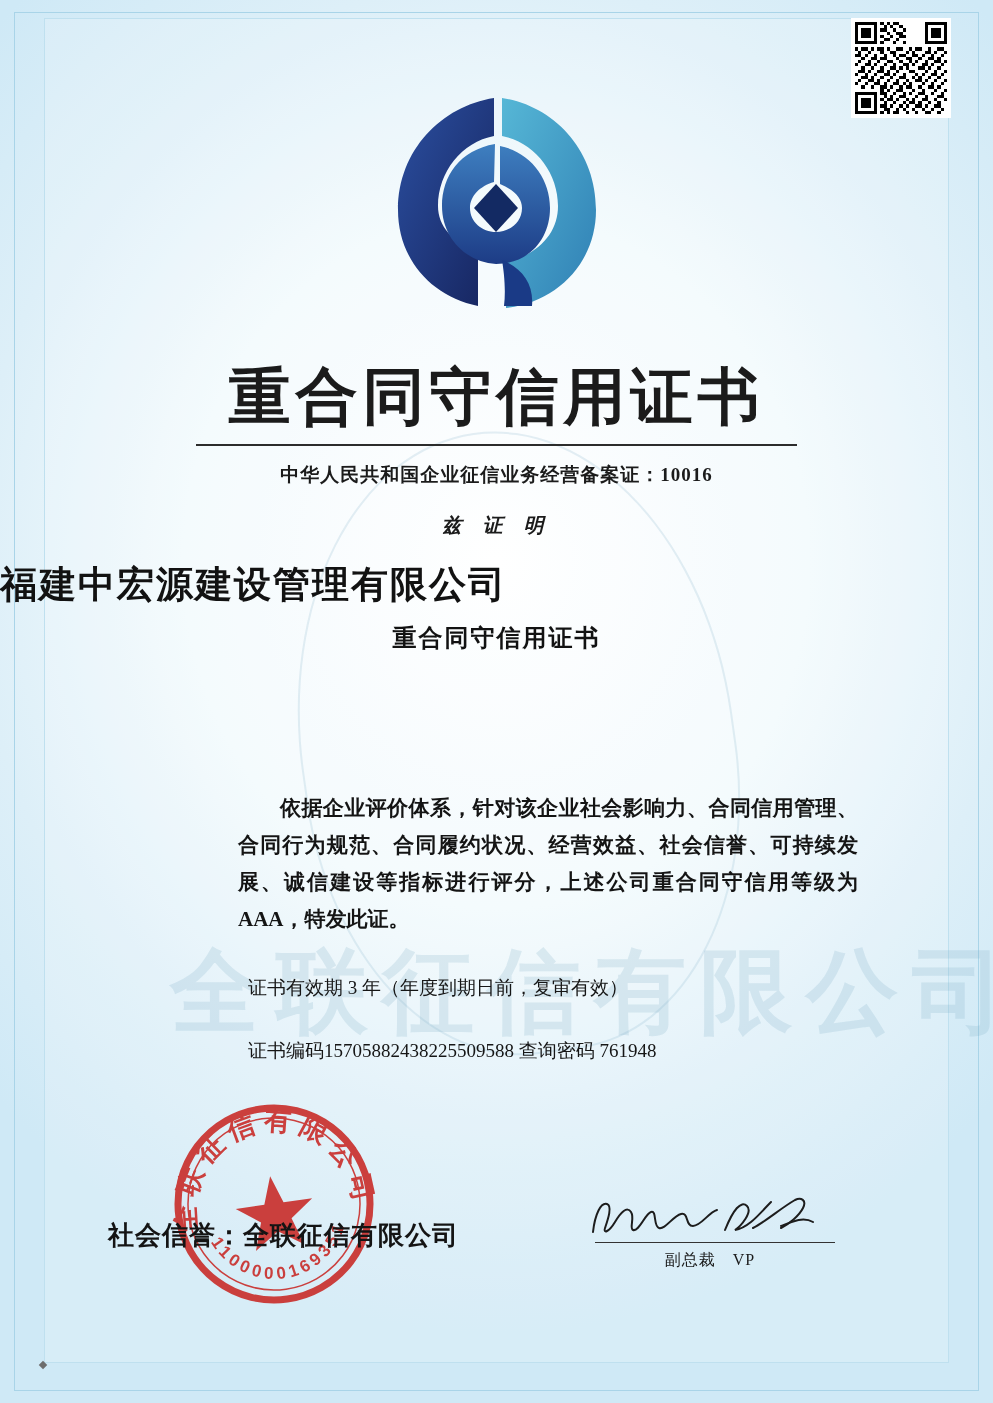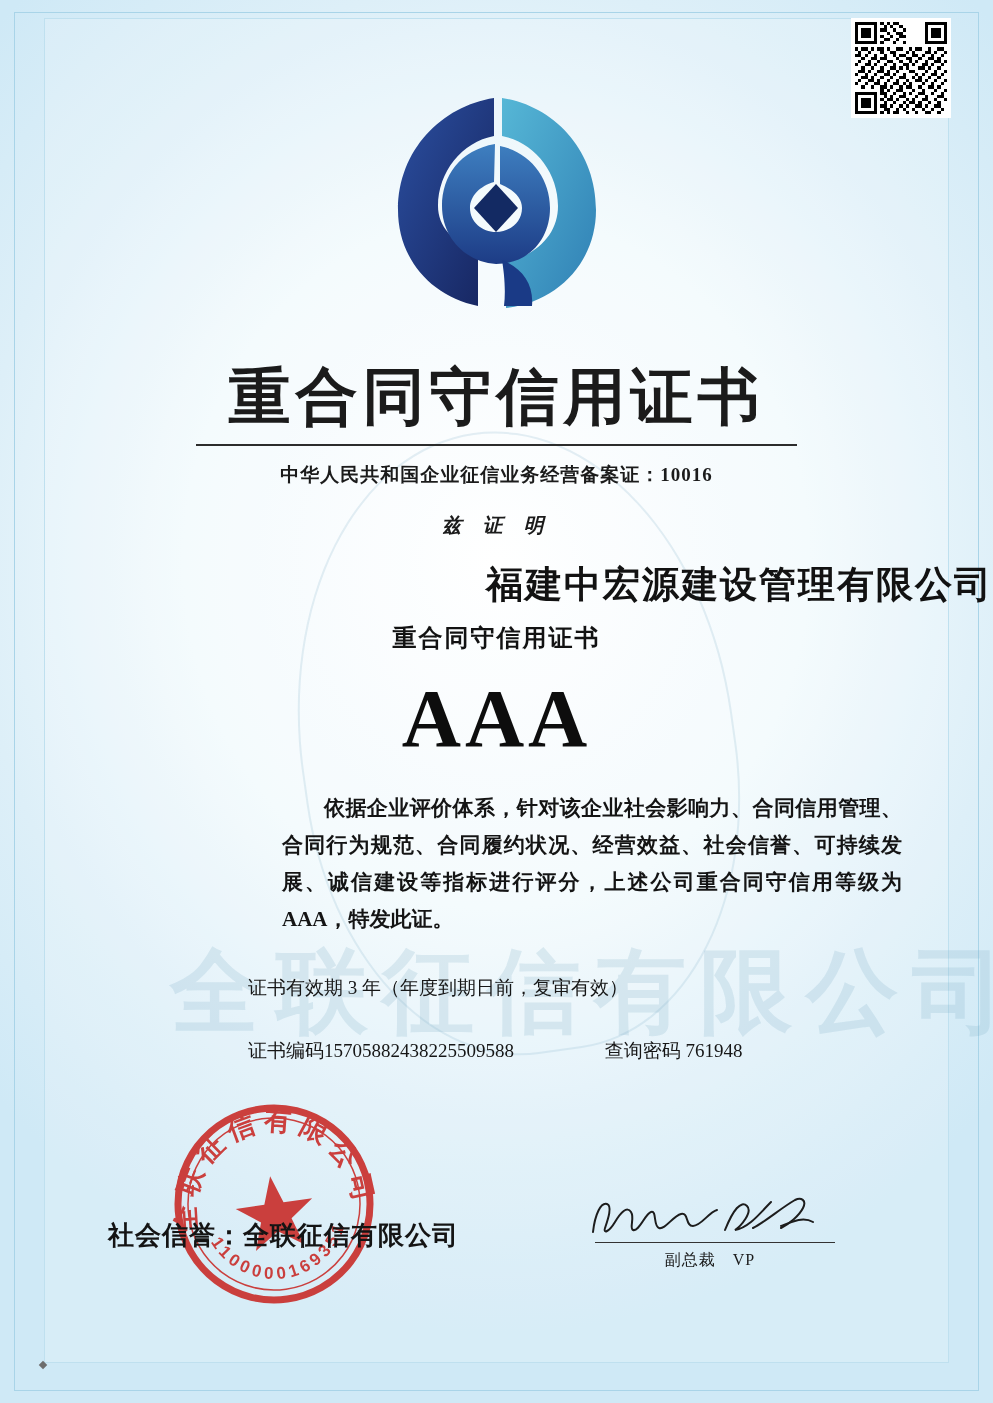--- a/index.html
+++ b/index.html
@@ -136,21 +136,21 @@
     font-weight: bold;
     letter-spacing: 8px;
     color: #1b1b1b;
     font-style: italic;
   }
 
   .company {
     position: absolute;
     left: 0; right: 0;
     top: 560px;
-    text-align: right;
+    text-align: left;
     font-size: 37px;
     font-weight: bold;
     letter-spacing: 2px;
     color: #121212;
     font-family: Liberation Sans, sans-serif;
   }
 
   .grade-label {
     position: absolute;
     left: 0; right: 0;
@@ -178,37 +178,36 @@
     position: absolute;
     left: 238px;
     width: 620px;
     top: 790px;
     font-size: 21px;
     line-height: 37px;
     font-weight: bold;
     color: #141414;
     text-align: justify;
     text-indent: 42px;
-    margin-left: 44px;
   }
 
   .meta {
     position: absolute;
     left: 248px;
     width: 620px;
     font-size: 19px;
     color: #161616;
     line-height: 32px;
   }
   .meta-issue { top: 908px; }
   .meta-valid { top: 972px; }
   .meta-note  { top: 995px; font-size: 18px; }
   .meta-code  { top: 1035px; font-size: 19px; }
   .meta-code .code-no { display: inline-block; }
-  .meta-code .pwd { display: inline-block; margin-left: 86px; }
+  .meta-code .pwd { display: inline-block; }
 
   
   .seal {
     position: absolute;
     left: 168px;
     top: 1098px;
     width: 212px;
     height: 212px;
   }
   .seal svg { display: block; }
@@ -526,21 +525,20 @@
     </svg>
   </div>
 
   <div class="title">重合同守信用证书</div>
   <div class="title-rule"></div>
 
   <div class="record-no">中华人民共和国企业征信业务经营备案证：10016</div>
   <div class="hereby">兹 证 明</div>
   <div class="company">福建中宏源建设管理有限公司</div>
   <div class="grade-label">重合同守信用证书</div>
-  <div class="grade-value">AAA</div>
 
   <div class="body-text">依据企业评价体系，针对该企业社会影响力、合同信用管理、合同行为规范、合同履约状况、经营效益、社会信誉、可持续发展、诚信建设等指标进行评分，上述公司重合同守信用等级为 AAA，特发此证。</div>
 
   <div class="meta meta-valid">证书有效期 3 年（年度到期日前，复审有效）</div>
   <div class="meta meta-code">
     <span class="code-no">证书编码15705882438225509588</span>
     <span class="pwd">查询密码 761948</span>
   </div>
 
   <div class="seal">

